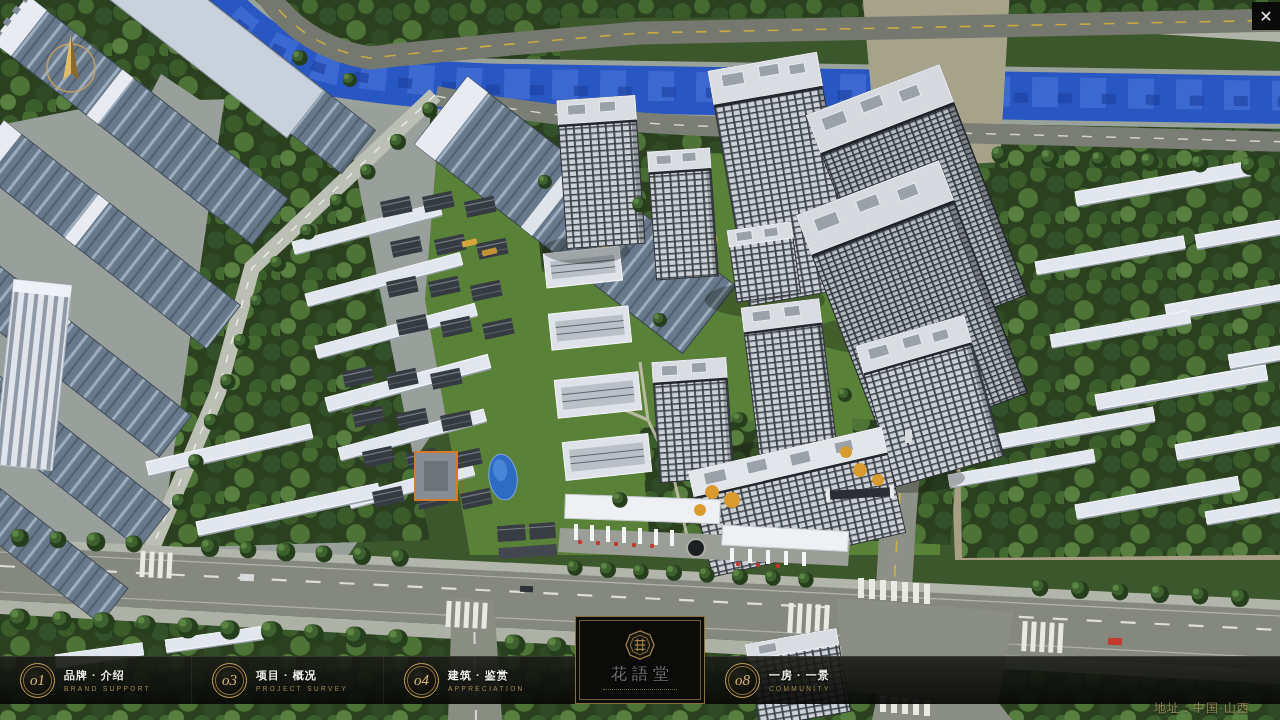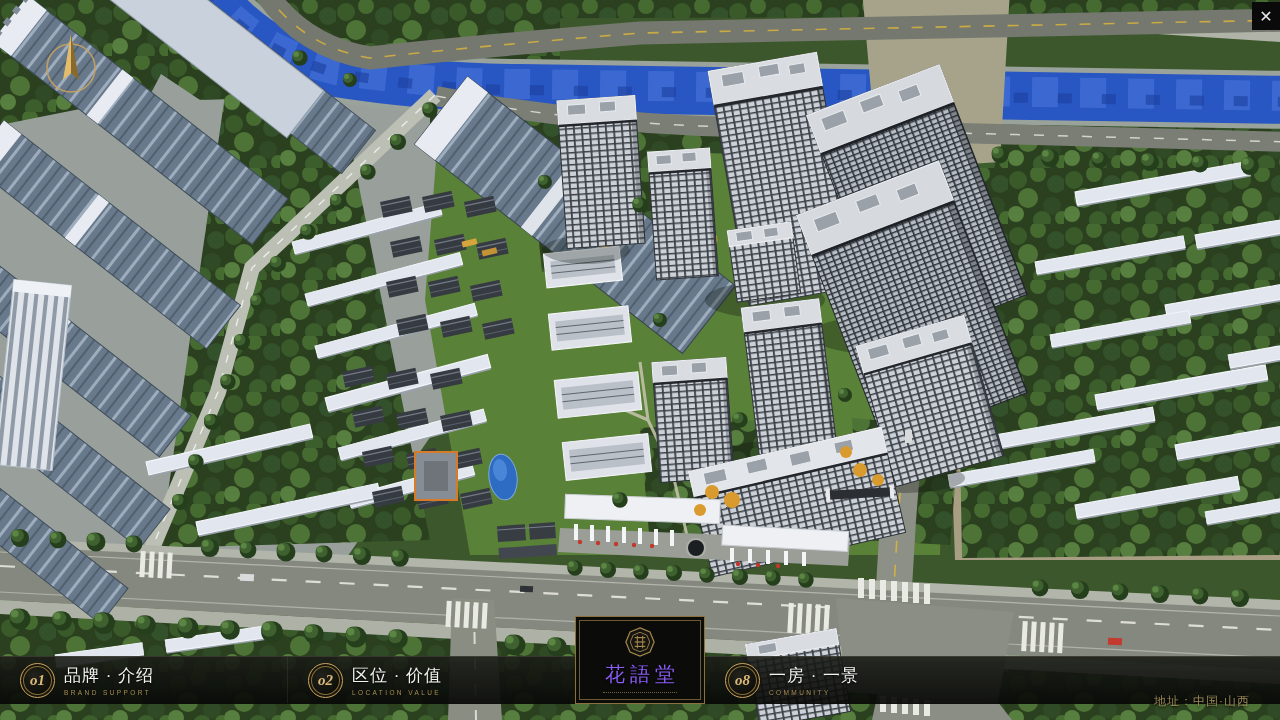--- a/index.html
+++ b/index.html
@@ -17,32 +17,32 @@
   .strip{display:flex;flex:1;height:46px;
          background:linear-gradient(180deg,rgba(26,28,23,.90),rgba(7,8,6,.92));
          border-top:1px solid rgba(195,188,160,.25);border-bottom:1px solid rgba(0,0,0,.6);}
   .nav-item{flex:1;display:flex;align-items:center;gap:9px;padding-left:20px;cursor:pointer;
             border-right:1px solid rgba(255,255,255,.07);position:relative;}
   .nav-item:last-child{border-right:none;}
   .badge{width:33px;height:33px;border-radius:50%;flex:0 0 33px;
          border:1px solid #c8a35e;box-shadow:inset 0 0 0 2px rgba(10,10,8,.9),inset 0 0 0 3px #8a7036;
          background:radial-gradient(circle at 40% 35%,#23231c,#0c0c09 70%);
          color:#d9b878;font-family:"Liberation Serif",serif;font-style:italic;
-         font-size:15px;display:flex;align-items:center;justify-content:center;font-weight:bold;}
-  .lbl .zh{color:#f2f2ee;font-size:17px;font-weight:normal;letter-spacing:1px;
+         font-size:15px;display:flex;align-items:center;justify-content:center;}
+  .lbl .zh{color:#f2f2ee;font-size:11px;font-weight:bold;letter-spacing:1px;
            text-shadow:0 1px 2px #000;white-space:nowrap;}
   .lbl .en{color:#a98f52;font-size:6.5px;letter-spacing:2.4px;margin-top:2px;white-space:nowrap;}
   
   .logo-panel{width:128px;height:86px;margin-top:-40px;background:#0b0c09;flex:0 0 128px;
               border:1px solid #8a7240;box-shadow:inset 0 0 0 3px #0b0c09,inset 0 0 0 4px #6e5a32;
               display:flex;flex-direction:column;align-items:center;justify-content:center;cursor:pointer;}
-  .logo-title{color:#8b5cf6;font-family:"Liberation Serif",serif;font-size:20px;
+  .logo-title{color:#737373;font-family:"Liberation Serif",serif;font-size:16px;
               letter-spacing:5px;margin-top:4px;text-indent:5px;text-shadow:0 1px 2px #000;}
   .logo-tag{width:74px;border-top:1px dotted rgba(205,172,110,.55);margin-top:4px;height:0;}
-  .addr{position:absolute;right:30px;bottom:10px;color:#ad9760;font-size:12px;
+  .addr{position:absolute;right:30px;bottom:3px;color:#ad9760;font-size:12px;
         letter-spacing:1px;opacity:.9;text-shadow:0 1px 2px #000;}
 </style>
 </head>
 <body>
 
 <div id="stage">
 
 <svg id="scene" width="1280" height="720" viewBox="0 0 1280 720">
 <defs>
   <pattern id="pf" width="56" height="56" patternUnits="userSpaceOnUse">
@@ -562,24 +562,31 @@
 <div class="navbar">
   <div class="strip">
     <div class="nav-item">
       <div class="badge">o1</div>
       <div class="lbl">
             <div class="zh">品牌 · 介绍</div>
         <div class="en">BRAND SUPPORT</div>
           </div>
     </div>
     <div class="nav-item">
-      <div class="badge">o2</div>
+      <div class="badge">o3</div>
       <div class="lbl">
-            <div class="zh">区位 · 价值</div>
-        <div class="en">LOCATION VALUE</div>
+            <div class="zh">项目 · 概况</div>
+        <div class="en">PROJECT SURVEY</div>
+          </div>
+    </div>
+    <div class="nav-item">
+      <div class="badge">o4</div>
+      <div class="lbl">
+            <div class="zh">建筑 · 鉴赏</div>
+        <div class="en">APPRECIATION</div>
           </div>
     </div>
   </div>
 
   <div class="logo-panel">
     <svg width="30" height="30" viewBox="0 0 34 34">
       <polygon points="17,1 28.3,5.7 33,17 28.3,28.3 17,33 5.7,28.3 1,17 5.7,5.7" fill="#141410" stroke="#a5854a" stroke-width="1.4"></polygon>
       <polygon points="17,6 24.8,9.2 28,17 24.8,24.8 17,28 9.2,24.8 6,17 9.2,9.2" fill="none" stroke="#a5854a" stroke-width="1"></polygon>
       <line x1="11" y1="12" x2="23" y2="12" stroke="#a5854a" stroke-width="1.4"></line>
       <line x1="11" y1="17" x2="23" y2="17" stroke="#a5854a" stroke-width="1.4"></line>

